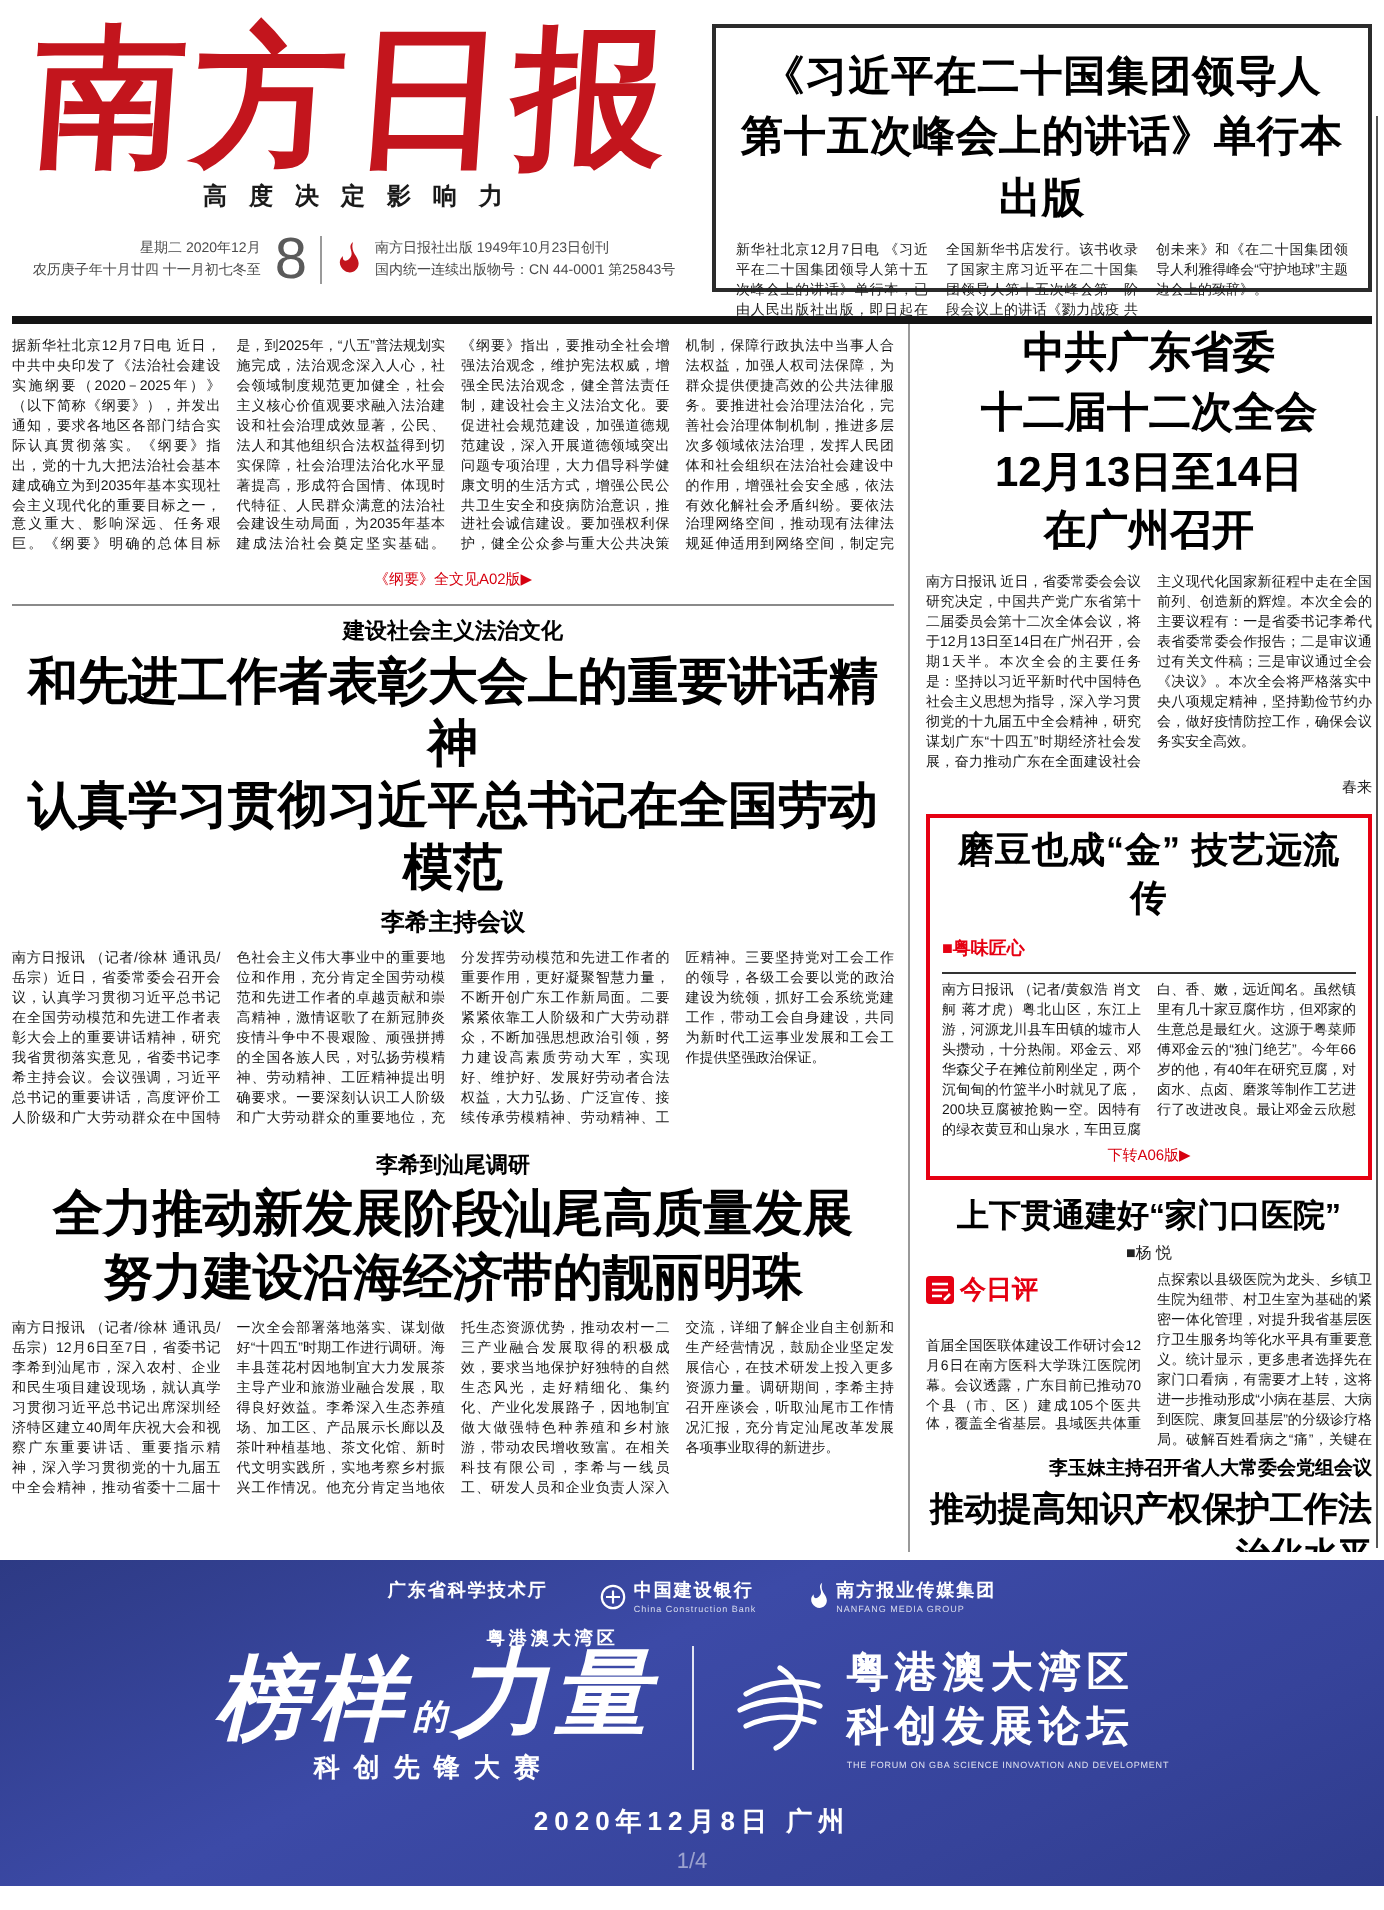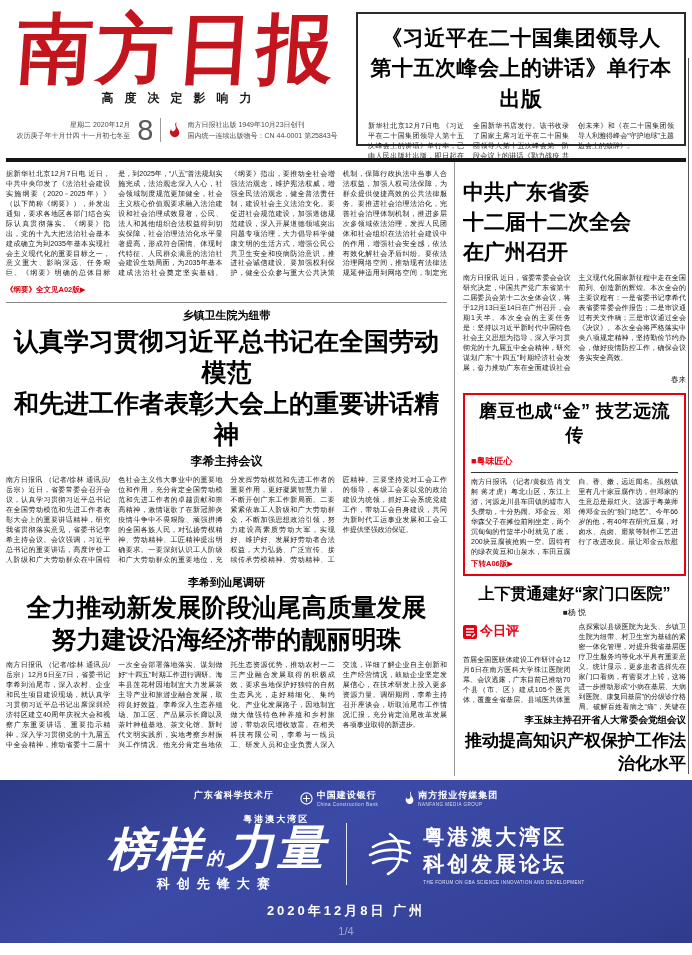--- a/index.html
+++ b/index.html
@@ -24,37 +24,37 @@
   .thickrule{height:4px;background:#151515;margin:0 6px;}
 
   
   .main{display:flex;margin:0 6px;height:614px;overflow:hidden;}
   .main-left{width:448px;padding-right:7px;box-sizing:border-box;}
   .main-right{flex:1;border-left:1px solid #999;padding-left:8px;box-sizing:border-box;}
 
   .bodytext{font-size:7px;line-height:1.42;text-align:justify;color:#161616;overflow:hidden;}
   .cols4{column-count:4;column-gap:8px;}
   .cols2{column-count:2;column-gap:8px;}
-  .cont-line{font-size:7.5px;font-weight:700;color:#d6000f;text-align:left;margin-top:2px;}
+  .cont-line{font-size:7.5px;font-weight:400;color:#d6000f;text-align:center;margin-top:2px;}
   .byline-line{font-size:7.5px;color:#222;text-align:right;margin-top:2px;}
 
   .a1-head{font-size:33px;font-weight:900;text-align:center;line-height:1.18;letter-spacing:-1px;margin-top:6px;color:#000;}
   .a1-body{margin-top:7px;height:114px;}
 
   .a2{border-top:1px solid #8a8a8a;margin-top:7px;padding-top:5px;text-align:center;}
   .kicker{font-size:11px;font-weight:700;color:#000;}
   .a2-head{font-size:25px;font-weight:900;line-height:1.24;margin:3px 0 2px;color:#000;}
   .subhead{font-size:12px;font-weight:700;margin:3px 0 5px;color:#000;}
   .a2-body{height:92px;}
 
   .a3{margin-top:8px;text-align:center;}
   .a3-head{font-size:25px;font-weight:900;line-height:1.26;margin:2px 0 5px;color:#000;}
   .a3-body{height:96px;}
 
-  .a4-head{font-family:Liberation Serif, serif;font-size:21px;font-weight:900;text-align:left;line-height:1.42;margin-top:16px;color:#000;}
+  .a4-head{font-family:Liberation Sans, sans-serif;font-size:21px;font-weight:900;text-align:center;line-height:1.42;margin-top:0;color:#000;}
   .a4-body{margin-top:6px;height:100px;}
 
   .a5{border:2px solid #e60012;margin-top:8px;padding:4px 6px 5px;}
   .a5-head{font-size:18px;font-weight:900;text-align:center;letter-spacing:.5px;color:#000;}
   .a5-tagrow{border-bottom:1px solid #333;padding:3px 0 4px;}
   .a5-tag{color:#e60012;font-weight:700;font-size:9px;}
   .a5-body{margin-top:4px;height:80px;}
 
   .a6{margin-top:8px;}
   .a6-head{font-size:16px;font-weight:900;text-align:center;color:#000;}
@@ -130,24 +130,24 @@
 
   <div class="main">
     <div class="main-left">
 
       <div>
         <div class="bodytext cols4 a1-body">据新华社北京12月7日电 近日，中共中央印发了《法治社会建设实施纲要（2020－2025年）》（以下简称《纲要》），并发出通知，要求各地区各部门结合实际认真贯彻落实。《纲要》指出，党的十九大把法治社会基本建成确立为到2035年基本实现社会主义现代化的重要目标之一，意义重大、影响深远、任务艰巨。《纲要》明确的总体目标是，到2025年，“八五”普法规划实施完成，法治观念深入人心，社会领域制度规范更加健全，社会主义核心价值观要求融入法治建设和社会治理成效显著，公民、法人和其他组织合法权益得到切实保障，社会治理法治化水平显著提高，形成符合国情、体现时代特征、人民群众满意的法治社会建设生动局面，为2035年基本建成法治社会奠定坚实基础。《纲要》指出，要推动全社会增强法治观念，维护宪法权威，增强全民法治观念，健全普法责任制，建设社会主义法治文化。要促进社会规范建设，加强道德规范建设，深入开展道德领域突出问题专项治理，大力倡导科学健康文明的生活方式，增强公民公共卫生安全和疫病防治意识，推进社会诚信建设。要加强权利保护，健全公众参与重大公共决策机制，保障行政执法中当事人合法权益，加强人权司法保障，为群众提供便捷高效的公共法律服务。要推进社会治理法治化，完善社会治理体制机制，推进多层次多领域依法治理，发挥人民团体和社会组织在法治社会建设中的作用，增强社会安全感，依法有效化解社会矛盾纠纷。要依法治理网络空间，推动现有法律法规延伸适用到网络空间，制定完善对网络直播、自媒体等新媒体业态和算法推荐、深度伪造等新技术应用的规范管理办法，研究制定个人信息保护法，保障公民依法安全用网。</div>
         <div class="cont-line">《纲要》全文见A02版▶</div>
       </div>
 
       <div class="a2">
-        <div class="kicker">乡镇卫生院为纽带</div>
+        <div class="kicker">建设社会主义法治文化</div>
         <div class="a2-head">
+          <div>和先进工作者表彰大会上的重要讲话精神</div>
           <div>认真学习贯彻习近平总书记在全国劳动模范</div>
-          <div>和先进工作者表彰大会上的重要讲话精神</div>
         </div>
         <div class="subhead">李希主持会议</div>
         <div class="bodytext cols4 a2-body">南方日报讯 （记者/徐林 通讯员/岳宗）近日，省委常委会召开会议，认真学习贯彻习近平总书记在全国劳动模范和先进工作者表彰大会上的重要讲话精神，研究我省贯彻落实意见，省委书记李希主持会议。会议强调，习近平总书记的重要讲话，高度评价工人阶级和广大劳动群众在中国特色社会主义伟大事业中的重要地位和作用，充分肯定全国劳动模范和先进工作者的卓越贡献和崇高精神，激情讴歌了在新冠肺炎疫情斗争中不畏艰险、顽强拼搏的全国各族人民，对弘扬劳模精神、劳动精神、工匠精神提出明确要求。一要深刻认识工人阶级和广大劳动群众的重要地位，充分发挥劳动模范和先进工作者的重要作用，更好凝聚智慧力量，不断开创广东工作新局面。二要紧紧依靠工人阶级和广大劳动群众，不断加强思想政治引领，努力建设高素质劳动大军，实现好、维护好、发展好劳动者合法权益，大力弘扬、广泛宣传、接续传承劳模精神、劳动精神、工匠精神。三要坚持党对工会工作的领导，各级工会要以党的政治建设为统领，抓好工会系统党建工作，带动工会自身建设，共同为新时代工运事业发展和工会工作提供坚强政治保证。</div>
       </div>
 
       <div class="a3">
         <div class="kicker">李希到汕尾调研</div>
         <div class="a3-head">
           <div>全力推动新发展阶段汕尾高质量发展</div>
           <div>努力建设沿海经济带的靓丽明珠</div>
@@ -155,20 +155,21 @@
         <div class="bodytext cols4 a3-body">南方日报讯 （记者/徐林 通讯员/岳宗）12月6日至7日，省委书记李希到汕尾市，深入农村、企业和民生项目建设现场，就认真学习贯彻习近平总书记出席深圳经济特区建立40周年庆祝大会和视察广东重要讲话、重要指示精神，深入学习贯彻党的十九届五中全会精神，推动省委十二届十一次全会部署落地落实、谋划做好“十四五”时期工作进行调研。海丰县莲花村因地制宜大力发展茶主导产业和旅游业融合发展，取得良好效益。李希深入生态养殖场、加工区、产品展示长廊以及茶叶种植基地、茶文化馆、新时代文明实践所，实地考察乡村振兴工作情况。他充分肯定当地依托生态资源优势，推动农村一二三产业融合发展取得的积极成效，要求当地保护好独特的自然生态风光，走好精细化、集约化、产业化发展路子，因地制宜做大做强特色种养殖和乡村旅游，带动农民增收致富。在相关科技有限公司，李希与一线员工、研发人员和企业负责人深入交流，详细了解企业自主创新和生产经营情况，鼓励企业坚定发展信心，在技术研发上投入更多资源力量。调研期间，李希主持召开座谈会，听取汕尾市工作情况汇报，充分肯定汕尾改革发展各项事业取得的新进步。</div>
       </div>
     </div>
 
     <div class="main-right">
 
       <div>
         <div class="a4-head">
           <div>中共广东省委</div>
           <div>十二届十二次全会</div>
+          <div>12月13日至14日</div>
           <div>在广州召开</div>
         </div>
         <div class="bodytext cols2 a4-body">南方日报讯 近日，省委常委会会议研究决定，中国共产党广东省第十二届委员会第十二次全体会议，将于12月13日至14日在广州召开，会期1天半。本次全会的主要任务是：坚持以习近平新时代中国特色社会主义思想为指导，深入学习贯彻党的十九届五中全会精神，研究谋划广东“十四五”时期经济社会发展，奋力推动广东在全面建设社会主义现代化国家新征程中走在全国前列、创造新的辉煌。本次全会的主要议程有：一是省委书记李希代表省委常委会作报告；二是审议通过有关文件稿；三是审议通过全会《决议》。本次全会将严格落实中央八项规定精神，坚持勤俭节约办会，做好疫情防控工作，确保会议务实安全高效。</div>
         <div class="byline-line">春来</div>
       </div>
 
       <div class="a5">
         <div class="a5-head">磨豆也成“金” 技艺远流传</div>
         <div class="a5-tagrow">
           <span class="a5-tag">■粤味匠心</span>

